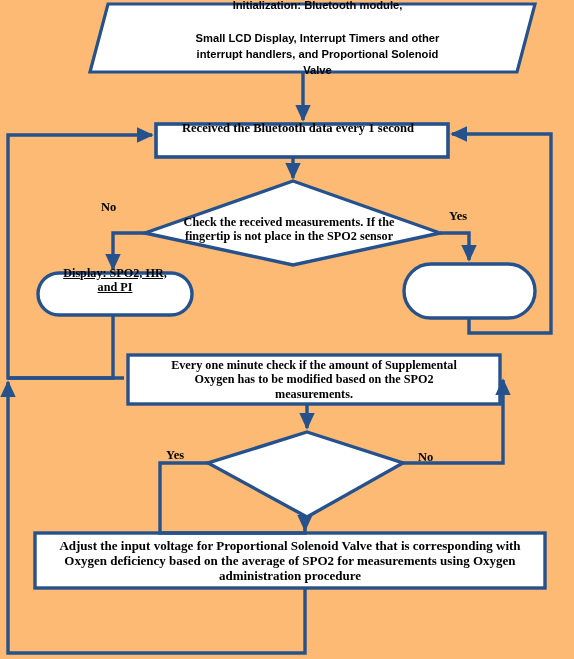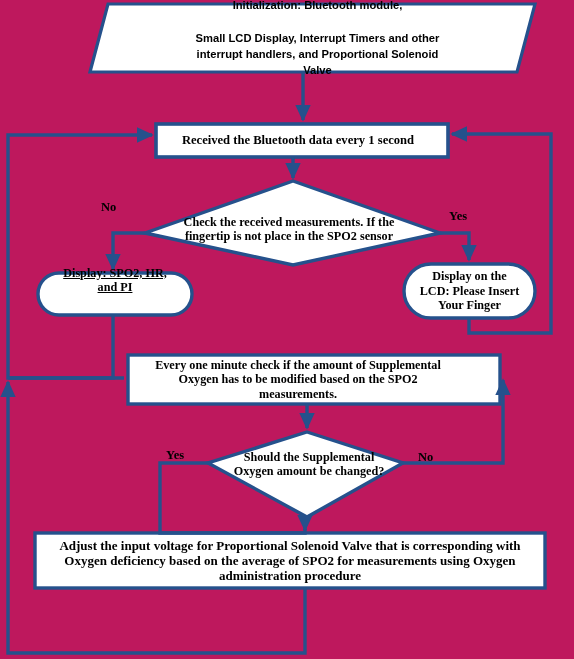--- a/index.html
+++ b/index.html
@@ -4,21 +4,21 @@
 <style>
   html, body {
     margin: 0;
     padding: 0;
     background: #ffffff;
   }
   #canvas {
     position: relative;
     width: 574px;
     height: 659px;
-    background: #be185d;
+    background: #fdba74;
     overflow: hidden;
     font-family: "Liberation Serif", serif;
   }
   svg#flow {
     position: absolute;
     left: 0;
     top: 0;
     width: 574px;
     height: 659px;
   }
@@ -97,38 +97,33 @@
 
     <path d="M 305 588 L 305 653 L 8 653 L 8 382" fill="none" stroke="#25518C" stroke-width="3.4" marker-end="url(#arrow)"></path>
   </svg>
 
   <div class="node-text sans" style="left:120px; top:6px; width:395px; height:64px; font-size:11.2px; line-height:1.45;">Initialization: Bluetooth module,
 
 Small LCD Display, Interrupt Timers and other
 interrupt handlers, and  Proportional Solenoid
 Valve</div>
 
-  <div class="node-text" style="left:158px; top:124px; width:280px; height:33px; font-size:12.6px;">Received the Bluetooth data every 1 second</div>
+  <div class="node-text" style="left:158px; top:112px; width:280px; height:33px; font-size:12.6px;">Received the Bluetooth data every 1 second</div>
 
   <div class="node-text" style="left:164px; top:210px; width:250px; height:38px; font-size:12.2px;">Check the received measurements. If the
 fingertip is not place in the SPO2 sensor</div>
 
   <div class="node-text" style="left:42px; top:261px; width:146px; height:38px; font-size:12.2px;text-decoration:underline;">Display: SPO2, HR,
 and PI</div>
 
-  <div class="node-text" style="left:408px; top:266px; width:123px; height:50px; font-size:12.2px;">Display on the
-LCD: Please Insert
-Your Finger</div>
 
-  <div class="node-text" style="left:116px; top:356px; width:364px; height:47px; font-size:12.2px;">Every one minute check if the amount of Supplemental
+  <div class="node-text" style="left:132px; top:356px; width:364px; height:47px; font-size:12.2px;">Every one minute check if the amount of Supplemental
 Oxygen has to be modified based on the SPO2
 measurements.</div>
 
-  <div class="node-text" style="left:215px; top:448px; width:188px; height:32px; font-size:12.2px;">Should the Supplemental
-Oxygen amount  be changed?</div>
 
   <div class="node-text" style="left:39px; top:535px; width:502px; height:51px; font-size:13px;">Adjust the input voltage for Proportional Solenoid Valve that is corresponding with
 Oxygen deficiency based on the average of SPO2 for measurements using Oxygen
 administration procedure</div>
 
   <div class="branch-label" style="left:101px; top:200px;">No</div>
 
   <div class="branch-label" style="left:449px; top:209px;">Yes</div>
 
   <div class="branch-label" style="left:166px; top:448px;">Yes</div>

